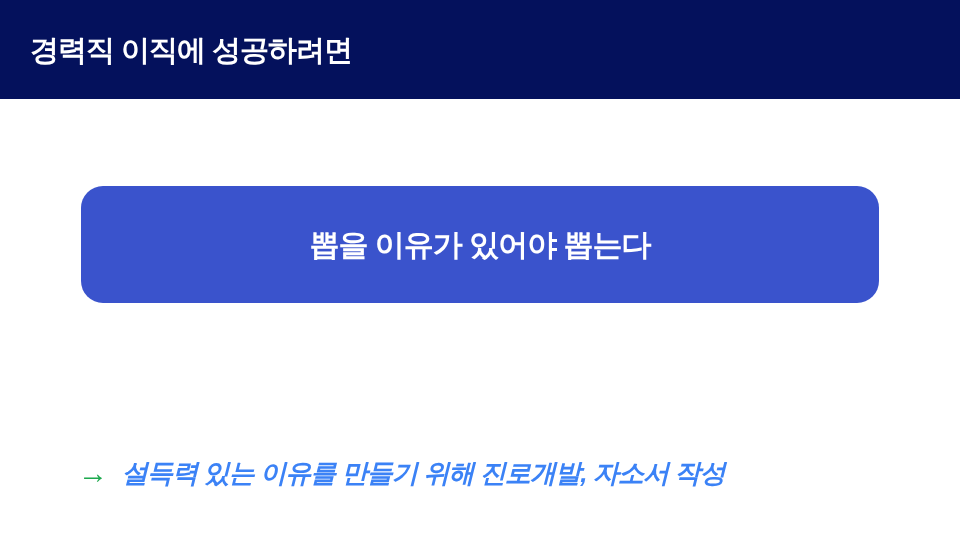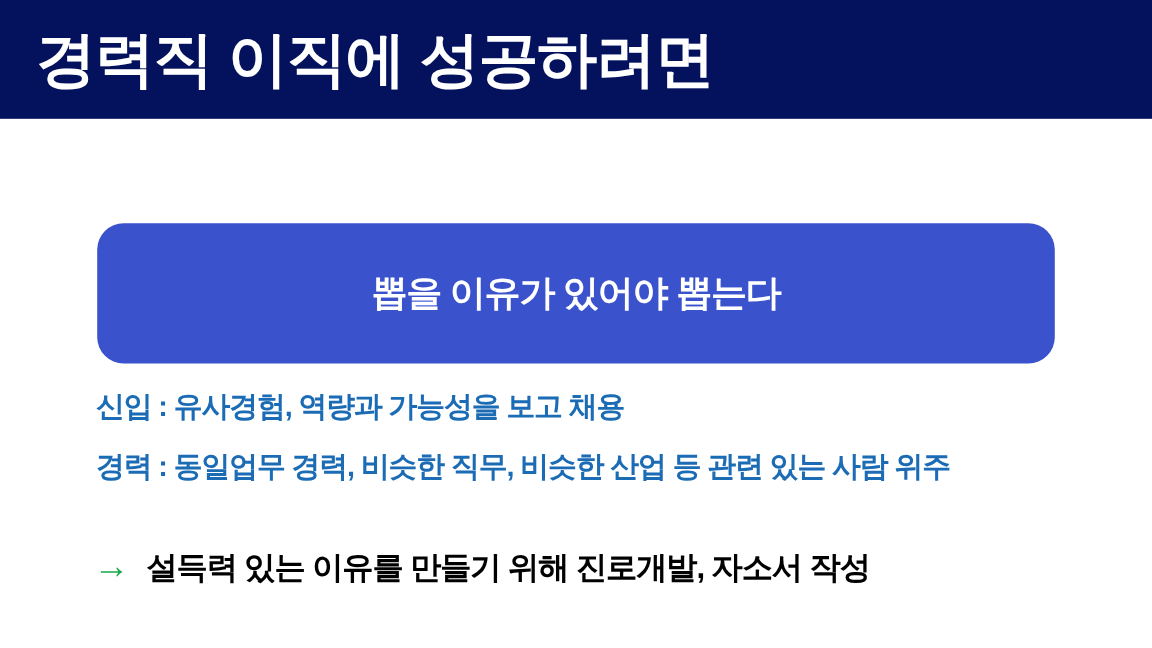--- a/index.html
+++ b/index.html
@@ -29,21 +29,21 @@
     top: 0;
     width: 960px;
     height: 99px;
     background: #04115c;
   }
   .header-title {
     position: absolute;
     left: 30px;
     top: 26px;
     color: #ffffff;
-    font-size: 50px;
+    font-size: 29px;
     font-weight: 700;
     letter-spacing: -1px;
     line-height: 48px;
     white-space: nowrap;
   }
 
   
   .callout-box {
     position: absolute;
     left: 81px;
@@ -95,43 +95,40 @@
     white-space: nowrap;
   }
   .arrow-icon {
     color: #1da94e;
     font-size: 30px;
     font-weight: 400;
     line-height: 34px;
     display: inline-block;
   }
   .conclusion-text {
-    color: #000000;
+    color: #3b82f6;
     font-size: 26px;
     font-weight: 700;
     letter-spacing: -0.9px;
     line-height: 32px;
+    font-style: italic;
   }
 </style>
 </head>
 <body>
 
 <div class="slide">
 
   <div class="header-bar">
     <div class="header-title">경력직 이직에 성공하려면</div>
   </div>
 
   <div class="callout-box">
     <div class="callout-text">뽑을 이유가 있어야 뽑는다</div>
   </div>
 
-  <div class="body-lines">
-    <div class="body-line first">신입 : 유사경험, 역량과 가능성을 보고 채용</div>
-    <div class="body-line">경력 : 동일업무 경력, 비슷한 직무, 비슷한 산업 등 관련 있는 사람 위주</div>
-  </div>
 
   <div class="conclusion-row">
     <span class="arrow-icon">→</span>
     <span class="conclusion-text">설득력 있는 이유를 만들기 위해 진로개발, 자소서 작성</span>
   </div>
 
 </div>
 
 </body></html>

